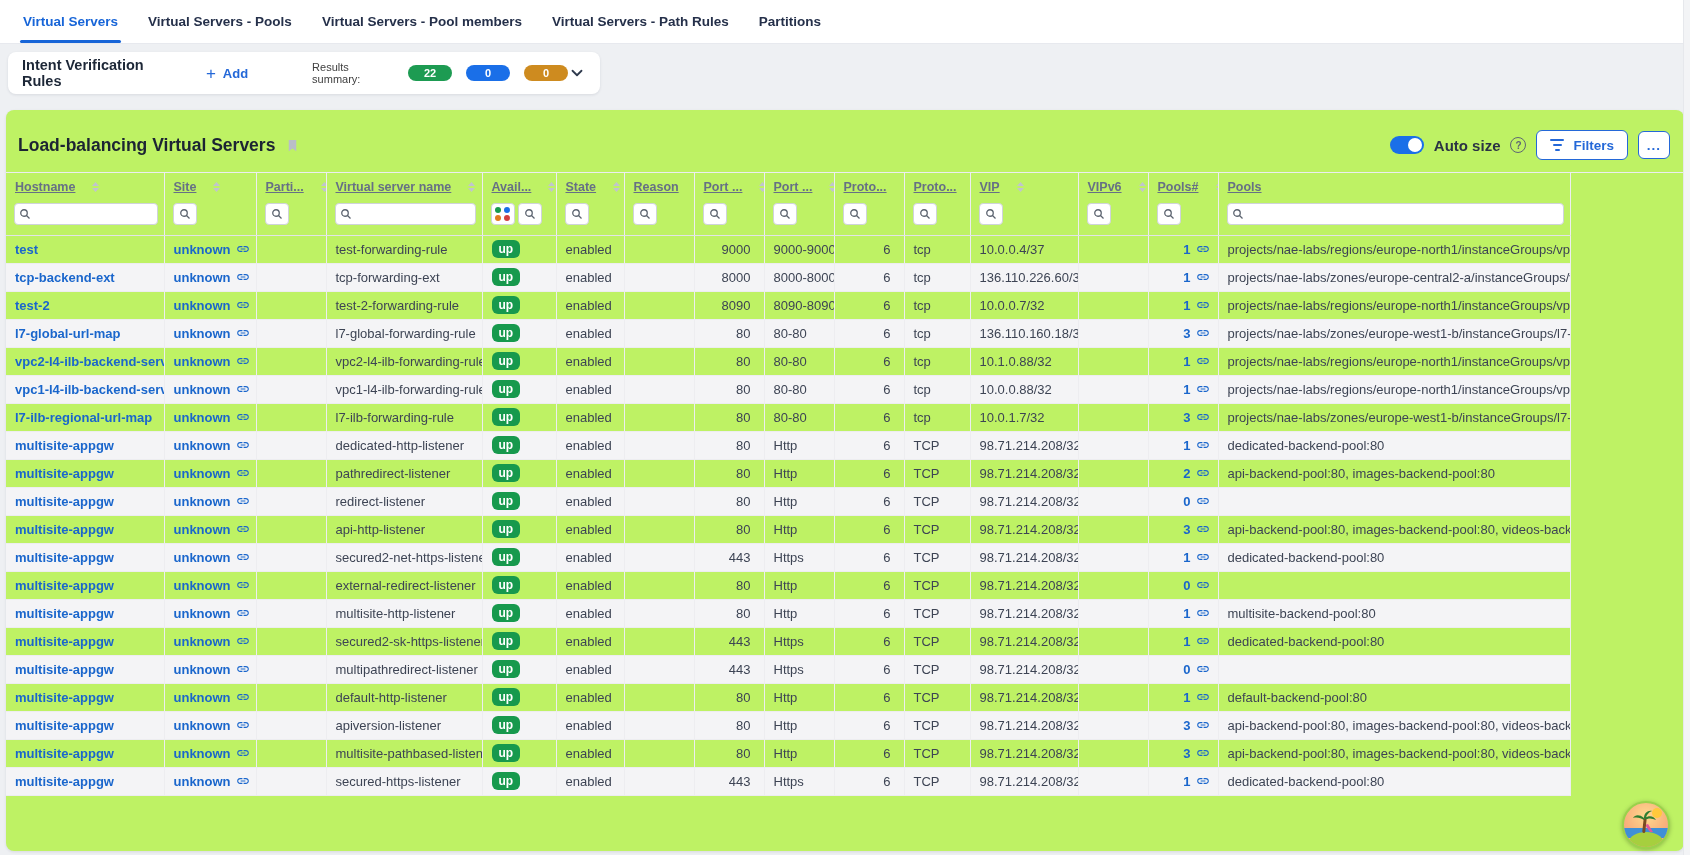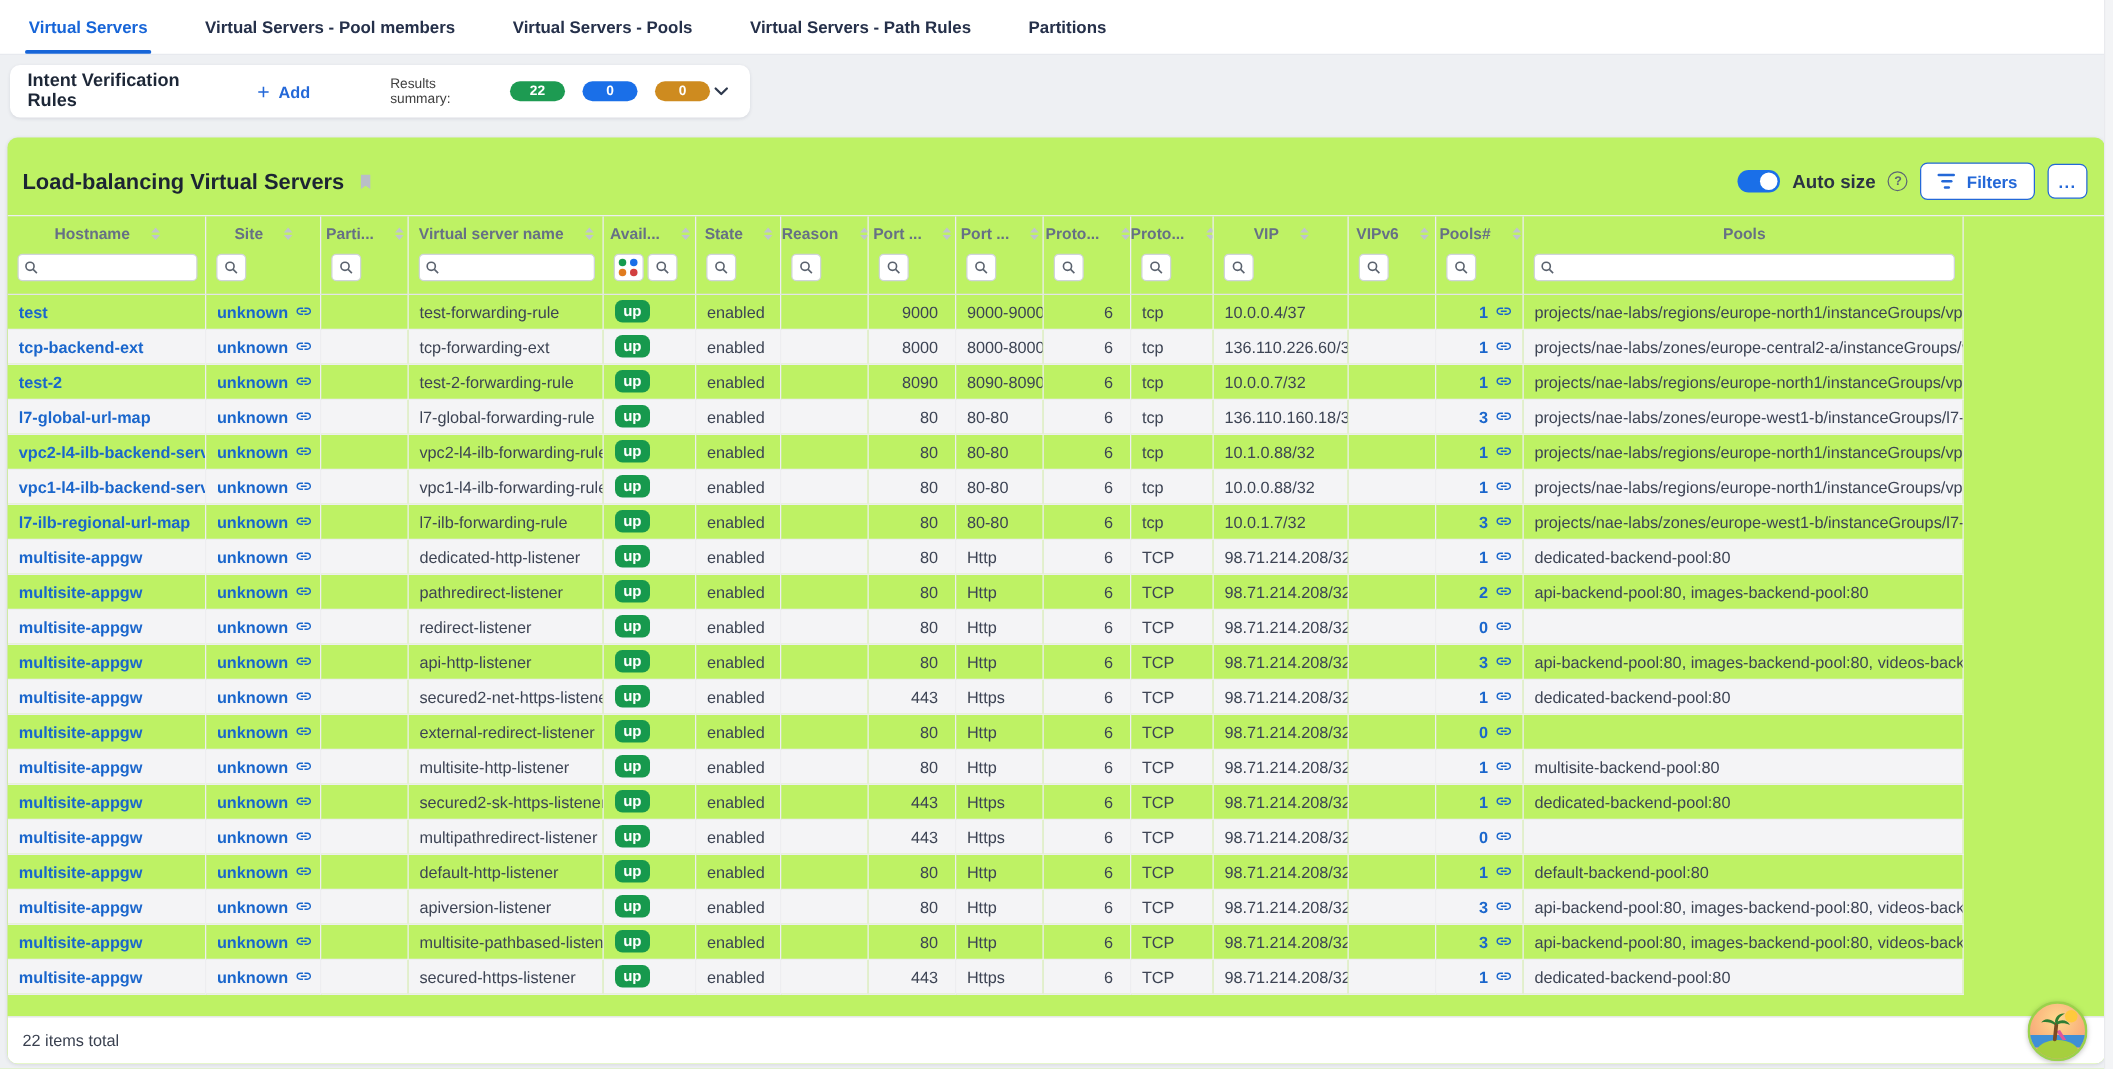--- a/index.html
+++ b/index.html
@@ -4,21 +4,21 @@
 <style>
   * { margin:0; padding:0; box-sizing:border-box; }
   html,body { width:1690px; height:855px; overflow:hidden; }
   body {
     font-family:"Liberation Sans","DejaVu Sans",sans-serif;
     background:#eef0f3; color:#3d4454; font-size:13px;
   }
   
   .tabbar{
     height:44px; background:#fff; border-bottom:1px solid #e7e9ee;
-    display:flex; align-items:stretch; padding-left:10px; gap:20px;
+    display:flex; align-items:stretch; padding-left:10px; gap:4px;
   }
   .tab{
     display:flex; align-items:center; padding:0 13px; font-size:13.5px;
     font-weight:700; color:#25304a; cursor:pointer; position:relative;
   }
   .tab.active{ color:#1765d8; }
   .tab.active::after{
     content:""; position:absolute; left:10px; right:10px; bottom:0;
     height:3px; border-radius:3px; background:#1765d8;
   }
@@ -73,21 +73,21 @@
   .tablewrap{ flex:1; overflow:hidden; border-top:1px solid #eceef1; }
   table.grid{ border-collapse:collapse; table-layout:fixed; width:1564px; }
   .c0{width:158px}.c1{width:92px}.c2{width:70px}.c3{width:156px}.c4{width:74px}
   .c5{width:68px}.c6{width:70px}.c7{width:70px}.c8{width:70px}.c9{width:70px}
   .c10{width:66px}.c11{width:108px}.c12{width:70px}.c13{width:70px}.c14{width:352px}
   tr.labels th{
     height:27px; font-size:12.5px; font-weight:700; color:#667085; text-align:left;
     padding:0 6px 0 9px; border-right:1px solid #ededf0; white-space:nowrap; overflow:hidden;
     cursor:pointer;
   }
-  tr.labels th .lblwrap{ display:flex; align-items:center; justify-content:center; gap:16px; }
+  tr.labels th .lblwrap{ display:flex; align-items:center; justify-content:flex-start; gap:16px;text-decoration:underline; }
   tr.filters th{
     height:35px; padding:0 6px 6px 8px; border-right:1px solid #ededf0;
     border-bottom:1px solid #e2e4e8; vertical-align:middle;
   }
   .fbox{
     display:flex; align-items:center; gap:4px; height:22px; border:1px solid #cfd3da;
     border-radius:4px; background:#fff; padding:0 4px; cursor:text;
   }
   .fbox input{ border:none; outline:none; width:100%; font-size:12px; font-family:inherit; color:#3d4454; background:transparent; }
   .fbox.small{ width:24px; justify-content:center; padding:0; cursor:pointer; }
@@ -120,22 +120,22 @@
     position:fixed; right:20px; bottom:6px; width:48px; height:48px; cursor:pointer;
     filter:drop-shadow(0 1px 2px rgba(0,0,0,.25));
   }
   .sort-ico, .search-ico, .link-ico, .chev-ico { flex:none; display:inline-flex; }
 </style>
 </head>
 <body>
 
 <nav class="tabbar" id="tabbar">
     <span class="tab active">Virtual Servers</span>
+    <span class="tab">Virtual Servers - Pools</span>
     <span class="tab">Virtual Servers - Pool members</span>
-    <span class="tab">Virtual Servers - Pools</span>
     <span class="tab">Virtual Servers - Path Rules</span>
     <span class="tab">Partitions</span>
   </nav>
 
 <section class="intent-card">
   <span class="intent-title">Intent Verification Rules</span>
   <button class="add-btn">
     <span class="plus">+</span>
     <span>Add</span>
   </button>
@@ -1021,21 +1021,20 @@
             <td class="cnt"><a class="lnk">1 <span class="link-ico">
                   <svg width="14" height="14" viewBox="0 0 24 24" fill="#1a66cc">
                     <path d="M3.9 12c0-1.7 1.4-3.1 3.1-3.1h4V7H7c-2.8 0-5 2.2-5 5s2.2 5 5 5h4v-1.9H7c-1.7 0-3.1-1.4-3.1-3.1zM8 13h8v-2H8v2zm9-6h-4v1.9h4c1.7 0 3.1 1.4 3.1 3.1s-1.4 3.1-3.1 3.1h-4V17h4c2.8 0 5-2.2 5-5s-2.2-5-5-5z"></path>
                   </svg>
                 </span></a></td>
             <td class="">dedicated-backend-pool:80</td>
           </tr>
         </tbody>
       </table>
     </div>
-  <div class="grid-footer">22 items total</div>
 </section>
 
 <div class="scroll-strip"></div>
 
 <div class="palm">
   <svg width="48" height="48" viewBox="0 0 48 48">
     <defs>
       <radialGradient id="sky" cx="50%" cy="30%" r="80%">
         <stop offset="0%" stop-color="#ffd98f"></stop>
           <stop offset="55%" stop-color="#f9b27c"></stop>

